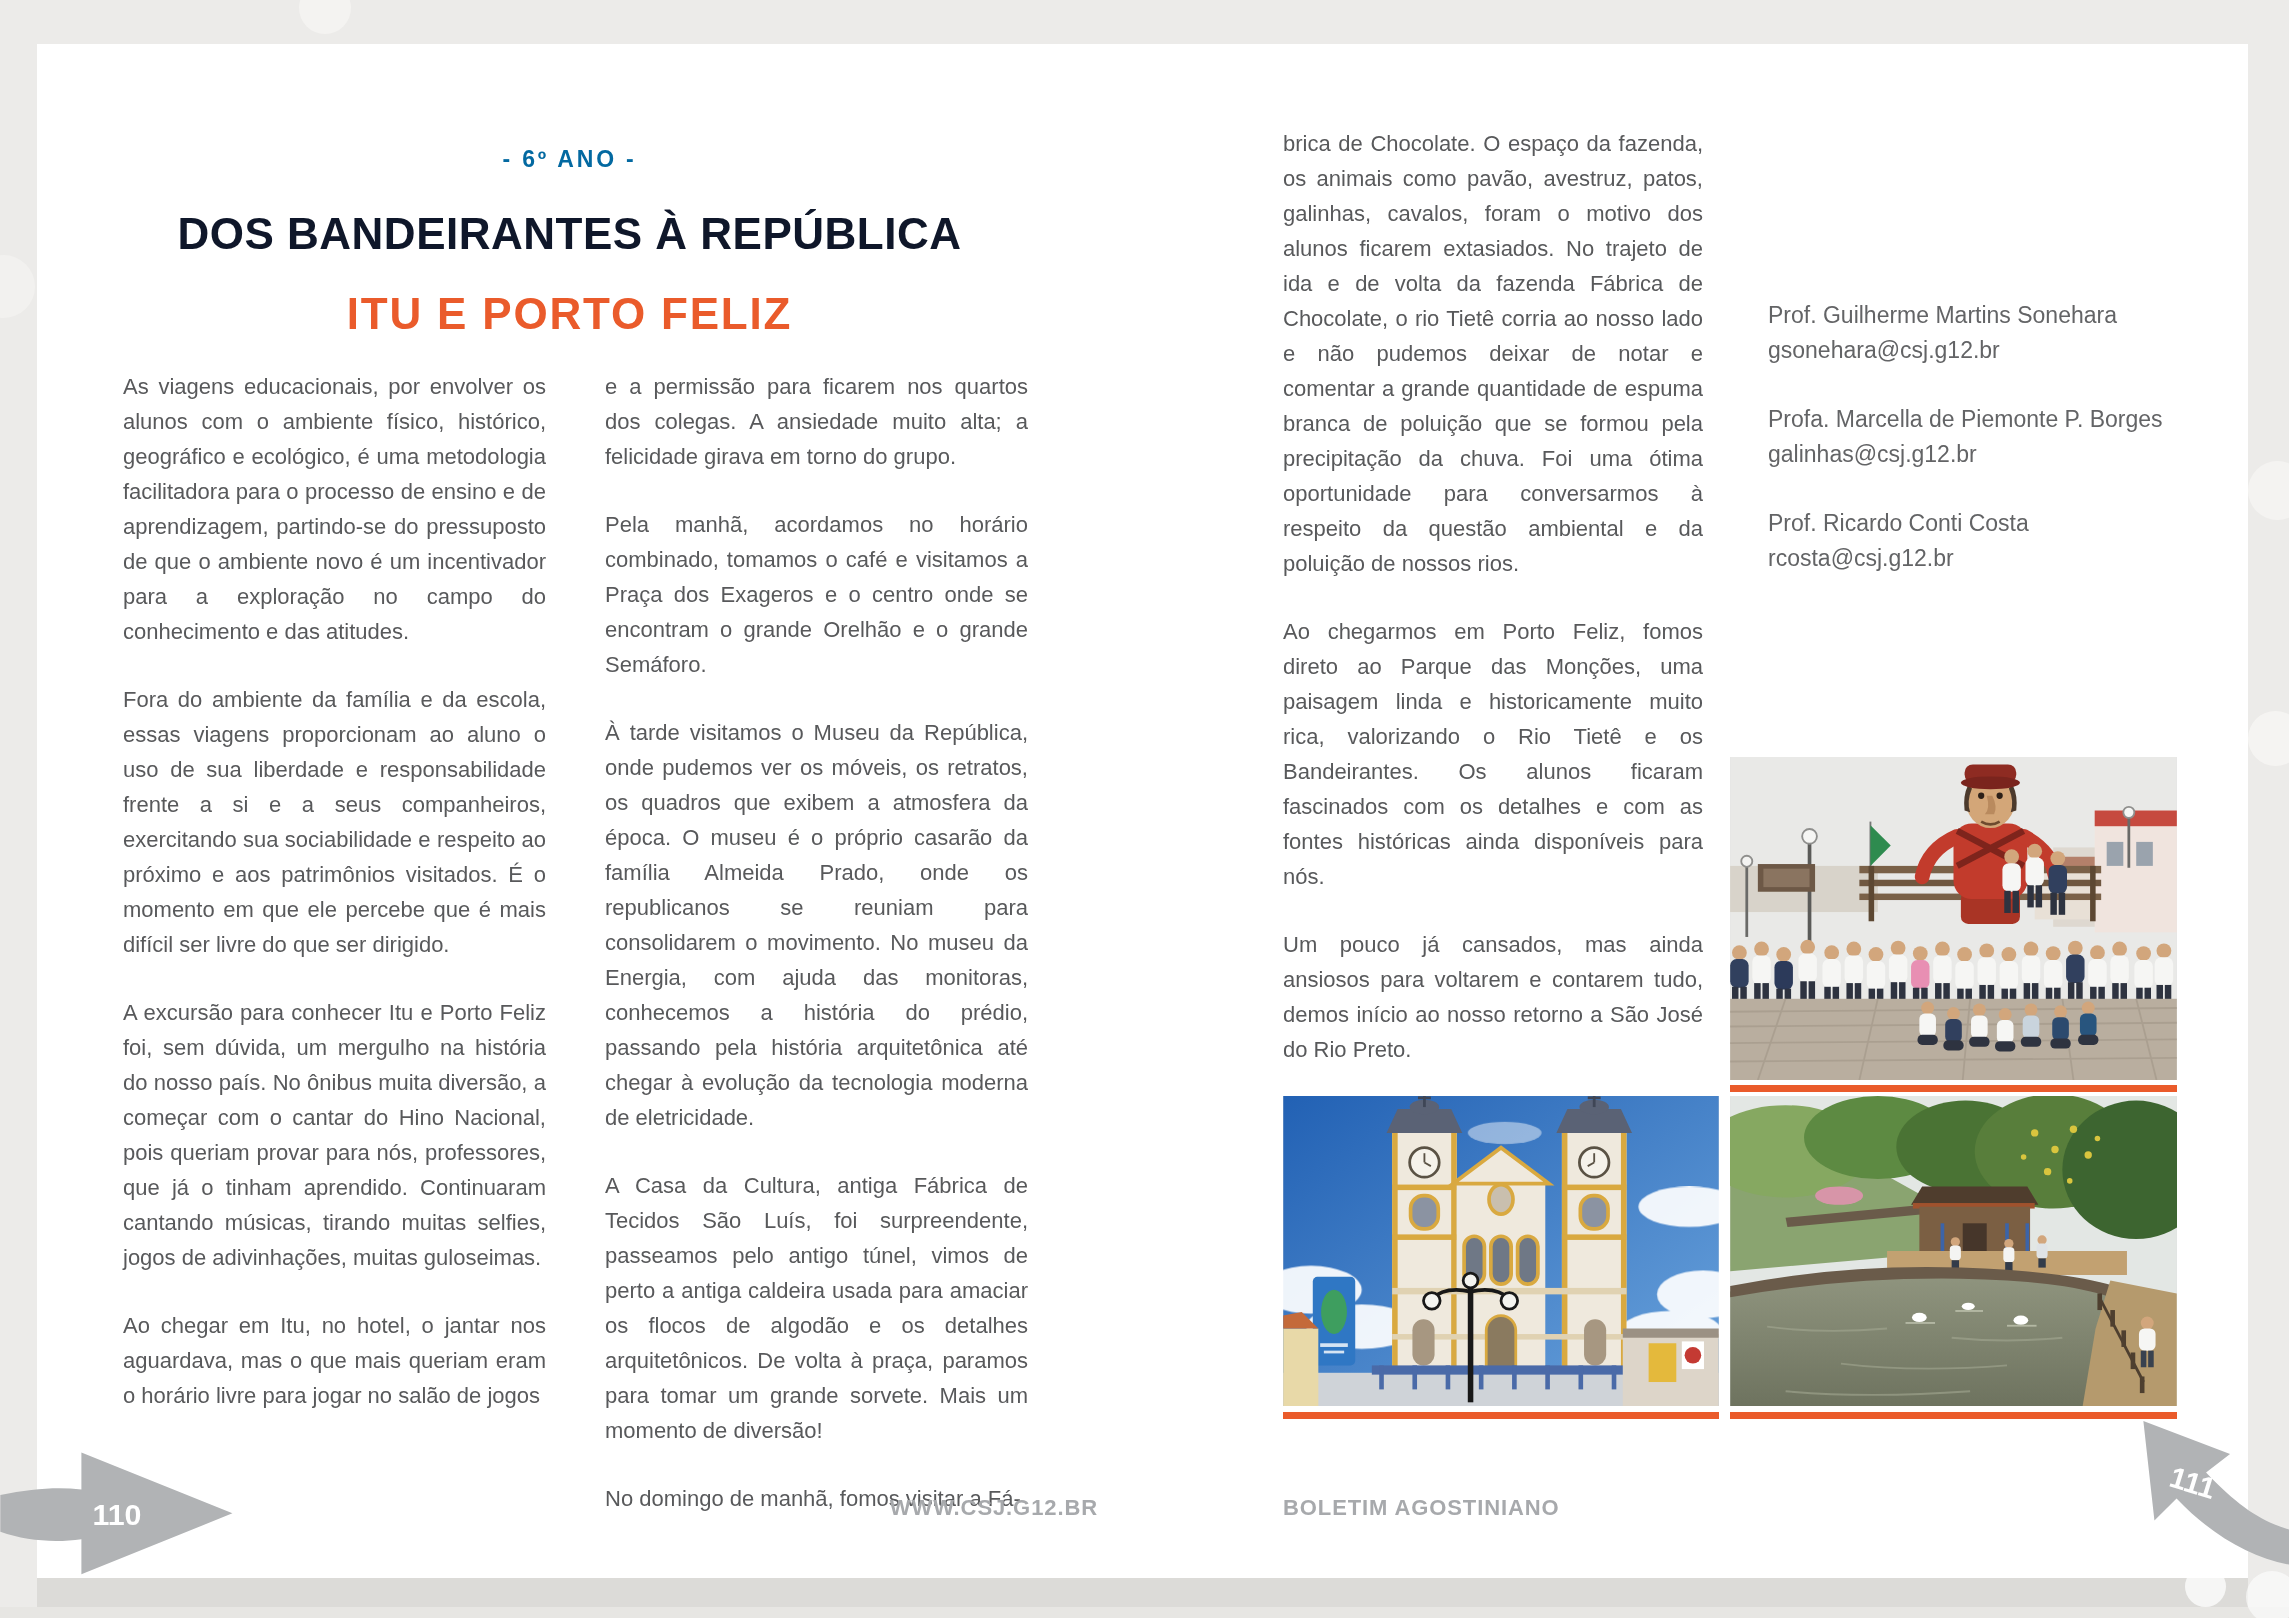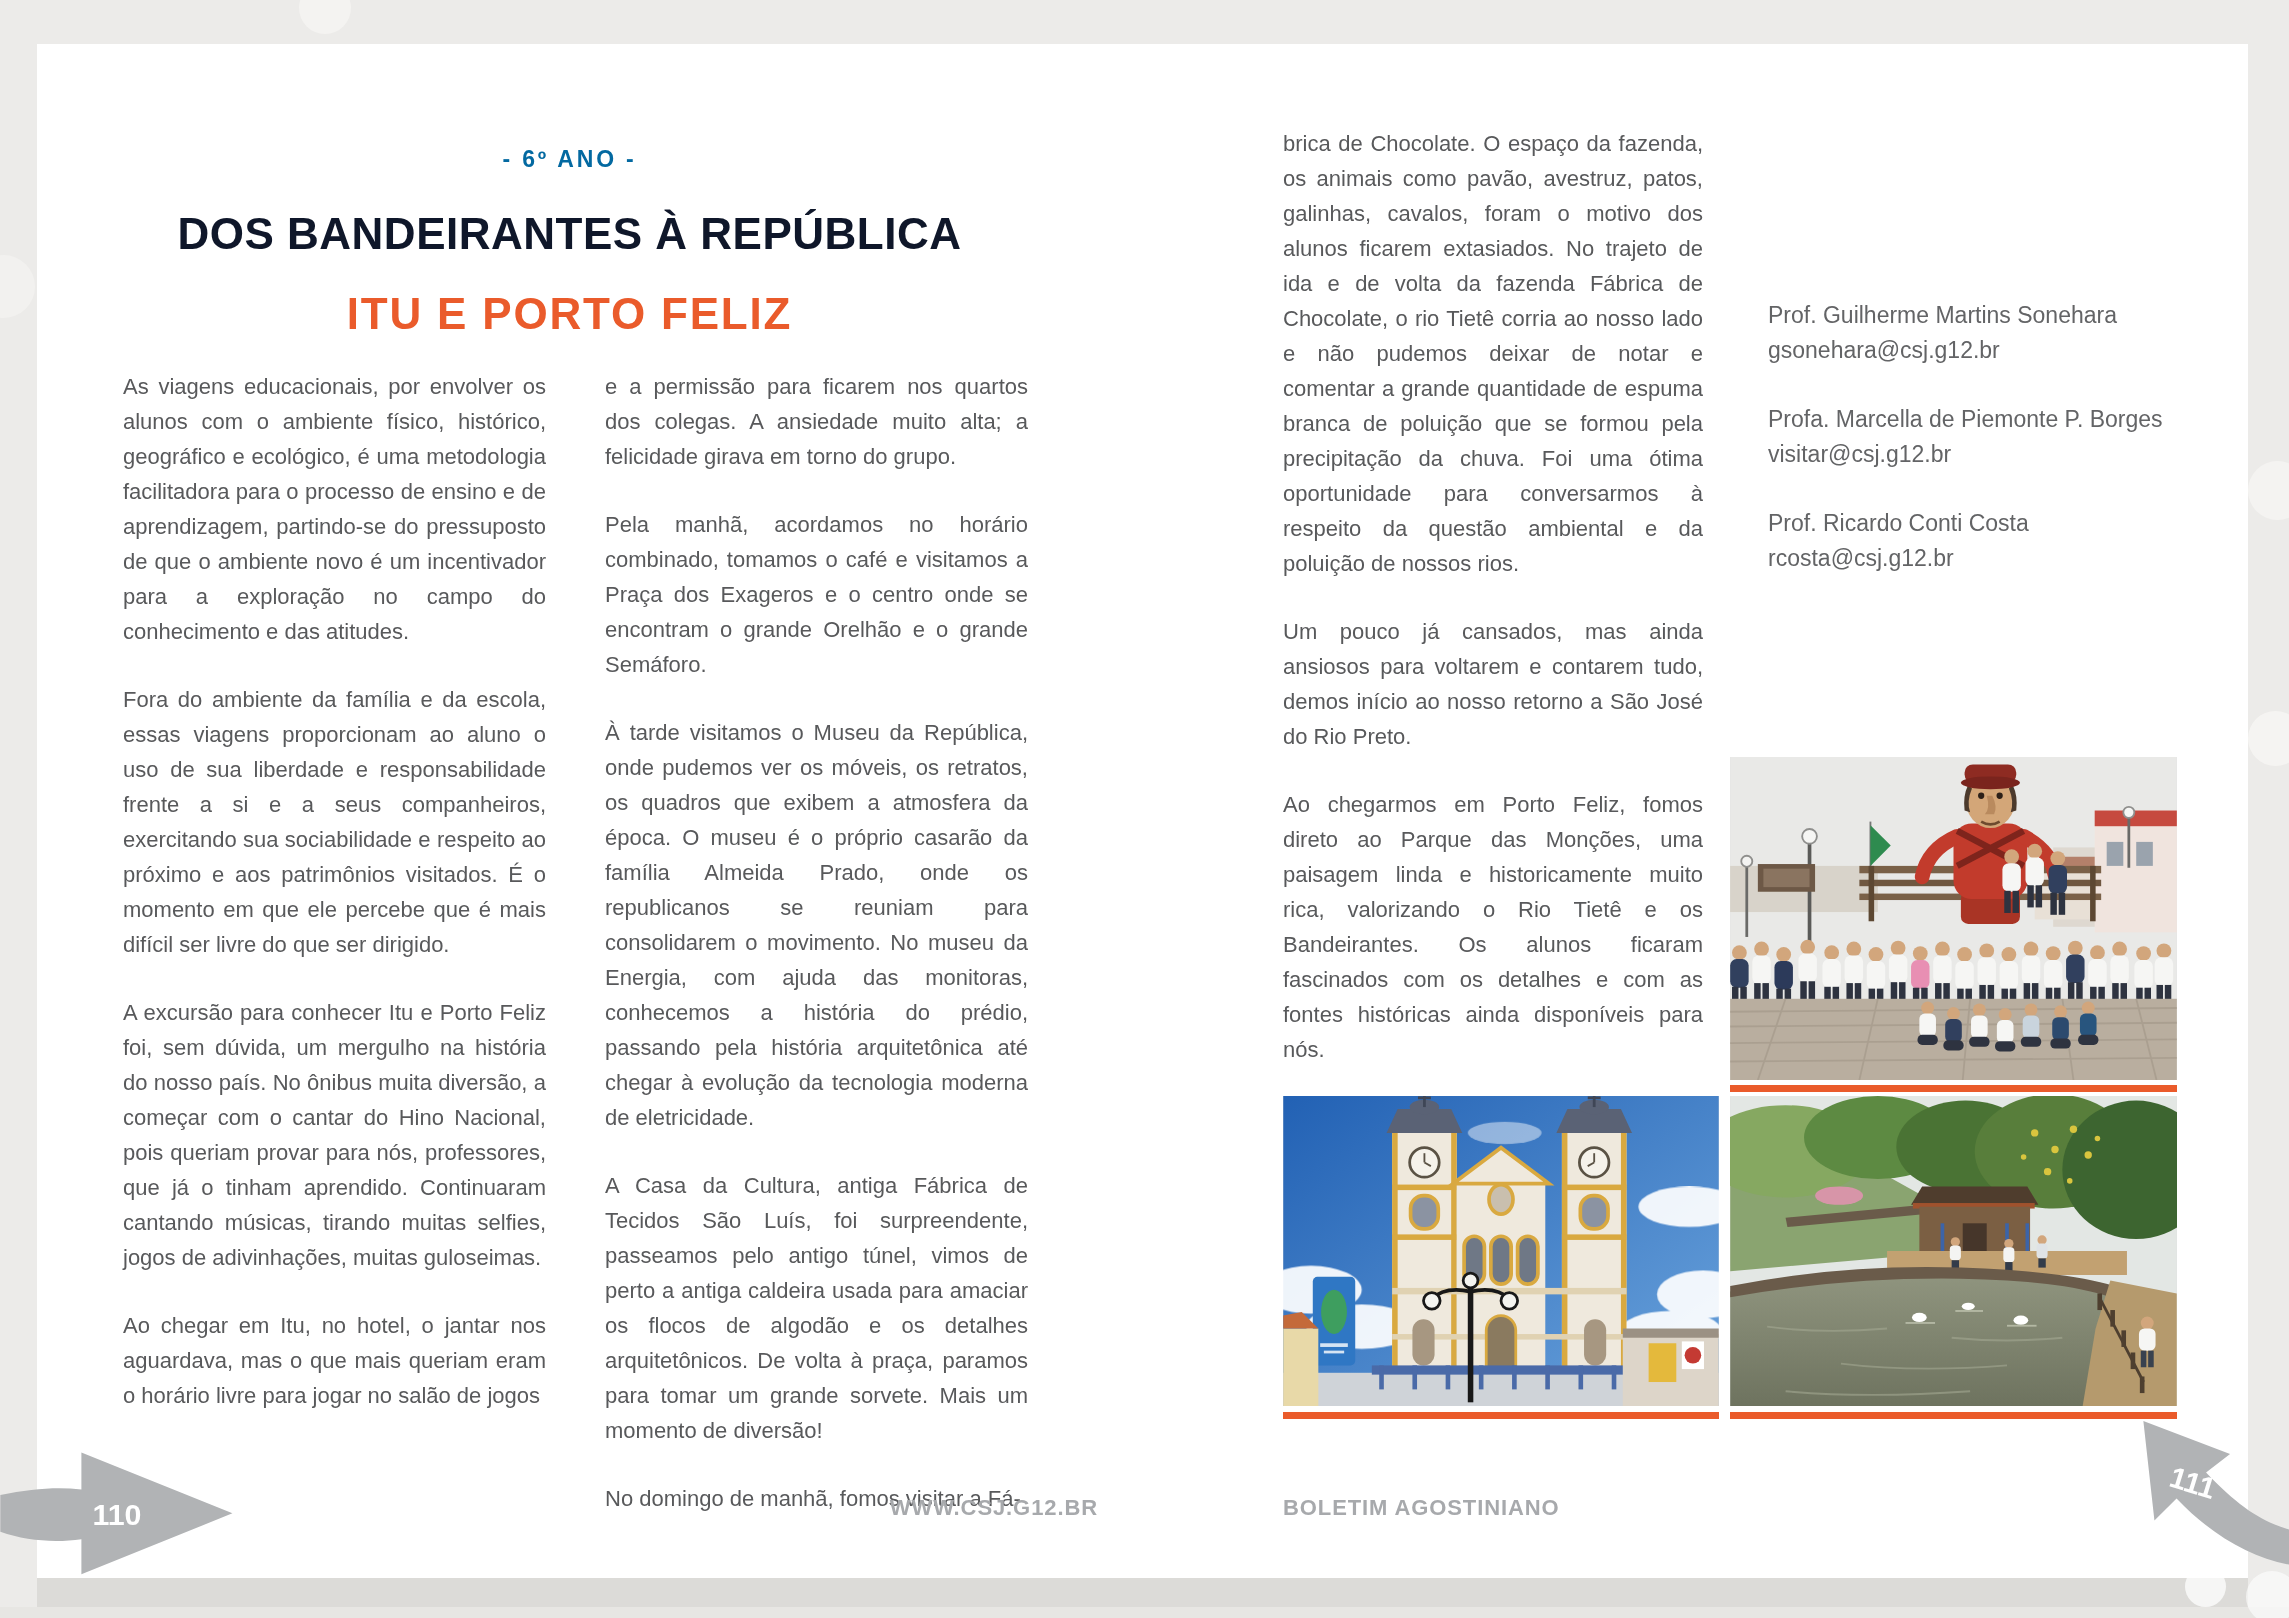--- a/index.html
+++ b/index.html
@@ -78,32 +78,32 @@
   <div class="col col-2">
     <p>e a permissão para ficarem nos quartos dos colegas. A ansiedade muito alta; a felicidade girava em torno do grupo.</p>
     <p>Pela manhã, acordamos no horário combinado, tomamos o café e visitamos a Praça dos Exageros e o centro onde se encontram o grande Orelhão e o grande Semáforo.</p>
     <p>À tarde visitamos o Museu da República, onde pudemos ver os móveis, os retratos, os quadros que exibem a atmosfera da época. O museu é o próprio casarão da família Almeida Prado, onde os republicanos se reuniam para consolidarem o movimento. No museu da Energia, com ajuda das monitoras, conhecemos a história do prédio, passando pela história arquitetônica até chegar à evolução da tecnologia moderna de eletricidade.</p>
     <p>A Casa da Cultura, antiga Fábrica de Tecidos São Luís, foi surpreendente, passeamos pelo antigo túnel, vimos de perto a antiga caldeira usada para amaciar os flocos de algodão e os detalhes arquitetônicos. De volta à praça, paramos para tomar um grande sorvete. Mais um momento de diversão!</p>
     <p>No domingo de manhã, fomos visitar a Fá-</p>
   </div>
 
   <div class="col col-3">
     <p>brica de Chocolate. O espaço da fazenda, os animais como pavão, avestruz, patos, galinhas, cavalos, foram o motivo dos alunos ficarem extasiados. No trajeto de ida e de volta da fazenda Fábrica de Chocolate, o rio Tietê corria ao nosso lado e não pudemos deixar de notar e comentar a grande quantidade de espuma branca de poluição que se formou pela precipitação da chuva. Foi uma ótima oportunidade para conversarmos à respeito da questão ambiental e da poluição de nossos rios.</p>
+    <p>Ao chegarmos em Porto Feliz, fomos direto ao Parque das Monções, uma paisagem linda e historicamente muito rica, valorizando o Rio Tietê e os Bandeirantes. Os alunos ficaram fascinados com os detalhes e com as fontes históricas ainda disponíveis para nós.</p>
     <p>Um pouco já cansados, mas ainda ansiosos para voltarem e contarem tudo, demos início ao nosso retorno a São José do Rio Preto.</p>
-    <p>Ao chegarmos em Porto Feliz, fomos direto ao Parque das Monções, uma paisagem linda e historicamente muito rica, valorizando o Rio Tietê e os Bandeirantes. Os alunos ficaram fascinados com os detalhes e com as fontes históricas ainda disponíveis para nós.</p>
   </div>
 
   <div class="credits">
     <div class="blk">
       <p>Prof. Guilherme Martins Sonehara</p>
       <p>gsonehara@csj.g12.br</p>
     </div>
     <div class="blk">
       <p>Profa. Marcella de Piemonte P. Borges</p>
-      <p>visitar@csj.g12.br</p>
+      <p>galinhas@csj.g12.br</p>
     </div>
     <div class="blk">
       <p>Prof. Ricardo Conti Costa</p>
       <p>rcosta@csj.g12.br</p>
     </div>
   </div>
 
   <figure class="photo ph-a" style="margin:0">
     <svg width="447" height="323" viewBox="0 0 484 350">
       <defs>

